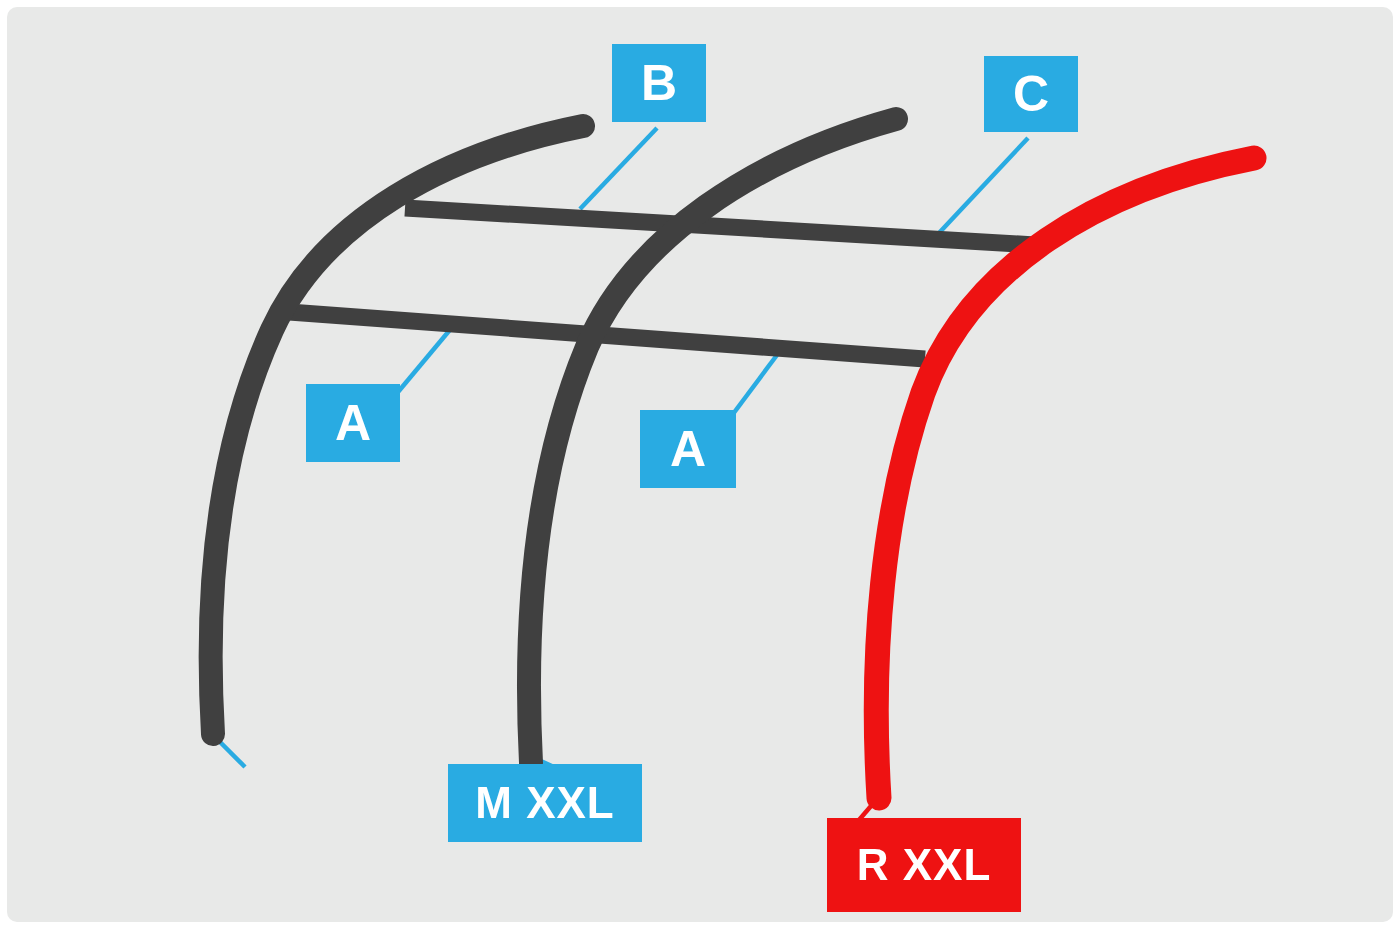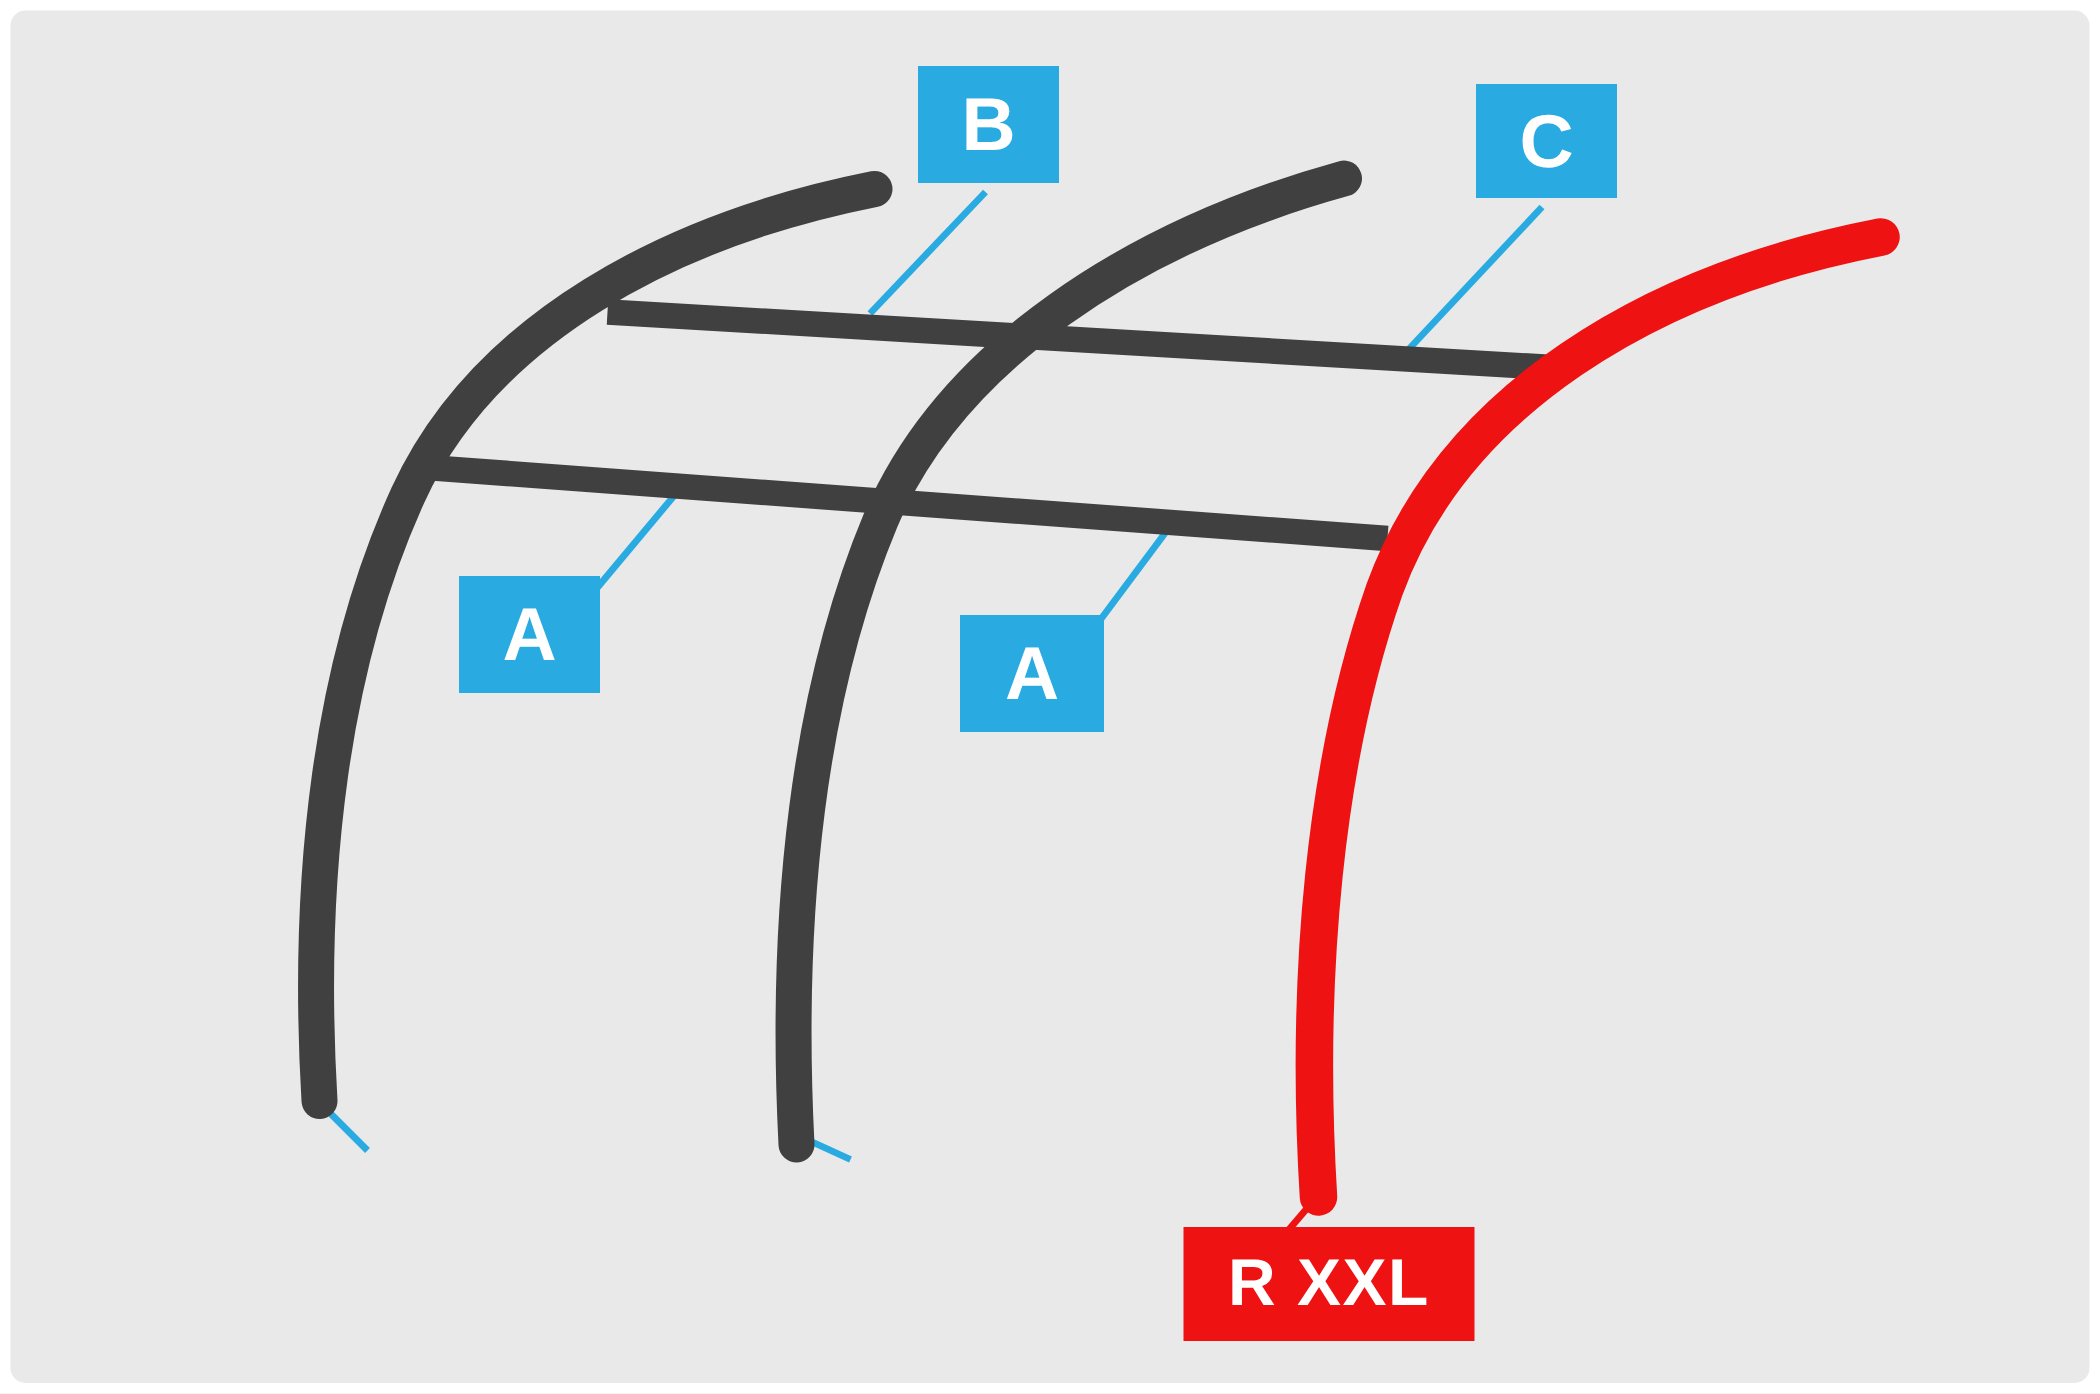--- a/index.html
+++ b/index.html
@@ -80,16 +80,17 @@
 
   <div class="label label--letter" style="left:605px;top:37px;width:94px;height:78px;">B</div>
 
   <div class="label label--letter" style="left:977px;top:49px;width:94px;height:76px;">C</div>
 
   <div class="label label--letter" style="left:299px;top:377px;width:94px;height:78px;">A</div>
 
   <div class="label label--letter" style="left:633px;top:403px;width:96px;height:78px;">A</div>
 
 
+  <div class="label label--size" style="left:441px;top:757px;width:194px;height:78px;">M XXL</div>
 
-  <div class="label label--size label--red" style="left:782px;top:811px;width:194px;height:76px;">R XXL</div>
+  <div class="label label--size label--red" style="left:820px;top:811px;width:194px;height:94px;">R XXL</div>
 
 </div>
 
 </body></html>

